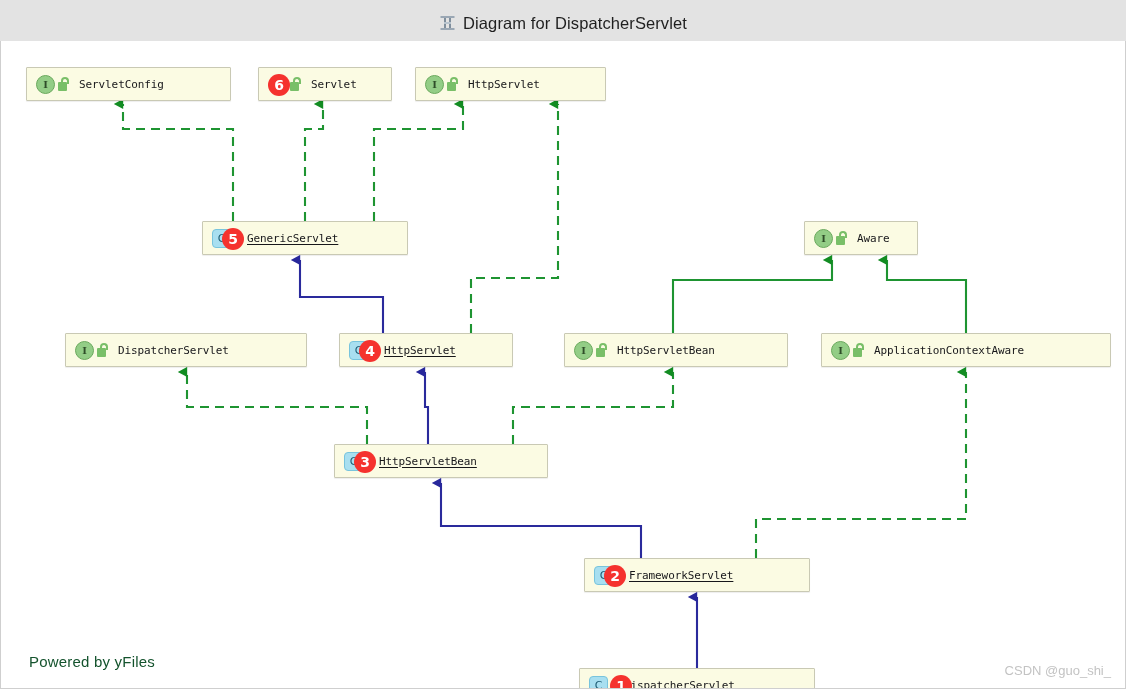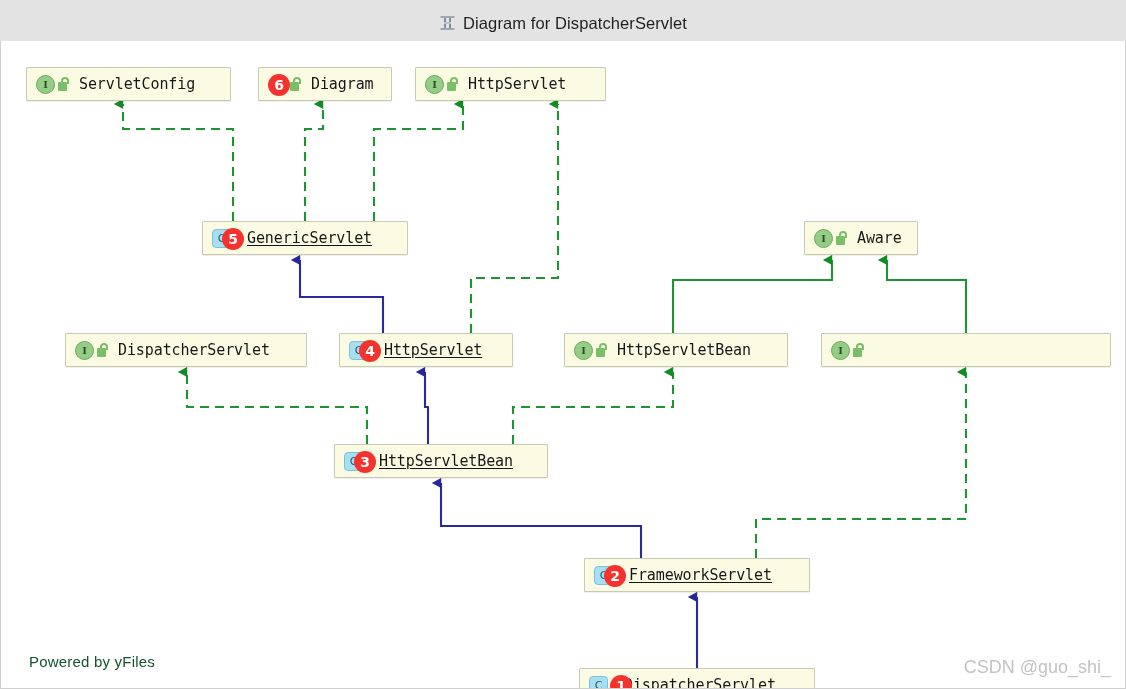--- a/index.html
+++ b/index.html
@@ -69,21 +69,21 @@
     border-radius: 1px;
     display: flex;
     align-items: center;
     padding-left: 9px;
     padding-right: 11px;
     white-space: nowrap;
     box-shadow: 0 1px 1px rgba(0,0,0,.07);
   }
   .node .nlabel {
     font-family: "DejaVu Sans Mono", "Liberation Mono", monospace;
-    font-size: 15px;
+    font-size: 11px;
     color: #17171a;
     letter-spacing: -0.1px;
   }
   .node.abstract .nlabel {
     text-decoration: underline;
     text-underline-offset: 2px;
   }
 
   
   .icons {
@@ -172,21 +172,21 @@
     left: 28px;
     bottom: 18px;
     font-size: 15px;
     color: #14532d;
     letter-spacing: .2px;
   }
   #csdn {
     position: absolute;
     right: 14px;
     bottom: 10px;
-    font-size: 18px;
+    font-size: 13px;
     color: #c3c3c3;
   }
 </style>
 </head>
 <body>
 
 <div id="titlebar">
   <span class="diagram-icon">
     <svg class="diagram-icon" viewBox="0 0 17 16">
       <rect x="1.5" y="1" width="14" height="2" fill="#9aa7b4"></rect>
@@ -250,21 +250,21 @@
         <span class="nlabel">ServletConfig</span>
       </div>
       <div class="node" style="left: 257px; top: 26px; width: 134px;">
         <span class="icons">
           <span class="ic-iface" style="visibility: hidden;">I</span>
           <span class="ic-lock">
             <span class="shackle"></span>
             <span class="body"></span>
           </span>
         </span>
-        <span class="nlabel">Diagram</span>
+        <span class="nlabel">Servlet</span>
         <span class="badge" style="left: 9px; top: 6px;">6</span>
       </div>
       <div class="node" style="left: 414px; top: 26px; width: 191px;">
         <span class="icons">
           <span class="ic-iface">I</span>
           <span class="ic-lock">
             <span class="shackle"></span>
             <span class="body"></span>
           </span>
         </span>
@@ -317,20 +317,21 @@
         <span class="nlabel">HttpServletBean</span>
       </div>
       <div class="node" style="left: 820px; top: 292px; width: 290px;">
         <span class="icons">
           <span class="ic-iface">I</span>
           <span class="ic-lock">
             <span class="shackle"></span>
             <span class="body"></span>
           </span>
         </span>
+        <span class="nlabel">ApplicationContextAware</span>
       </div>
       <div class="node abstract" style="left: 333px; top: 403px; width: 214px;">
         <span class="icons">
           <span class="ic-class">C</span>
           <span style="width: 8px;"></span>
         </span>
         <span class="nlabel">HttpServletBean</span>
         <span class="badge" style="left: 19px; top: 6px;">3</span>
       </div>
       <div class="node abstract" style="left: 583px; top: 517px; width: 226px;">

